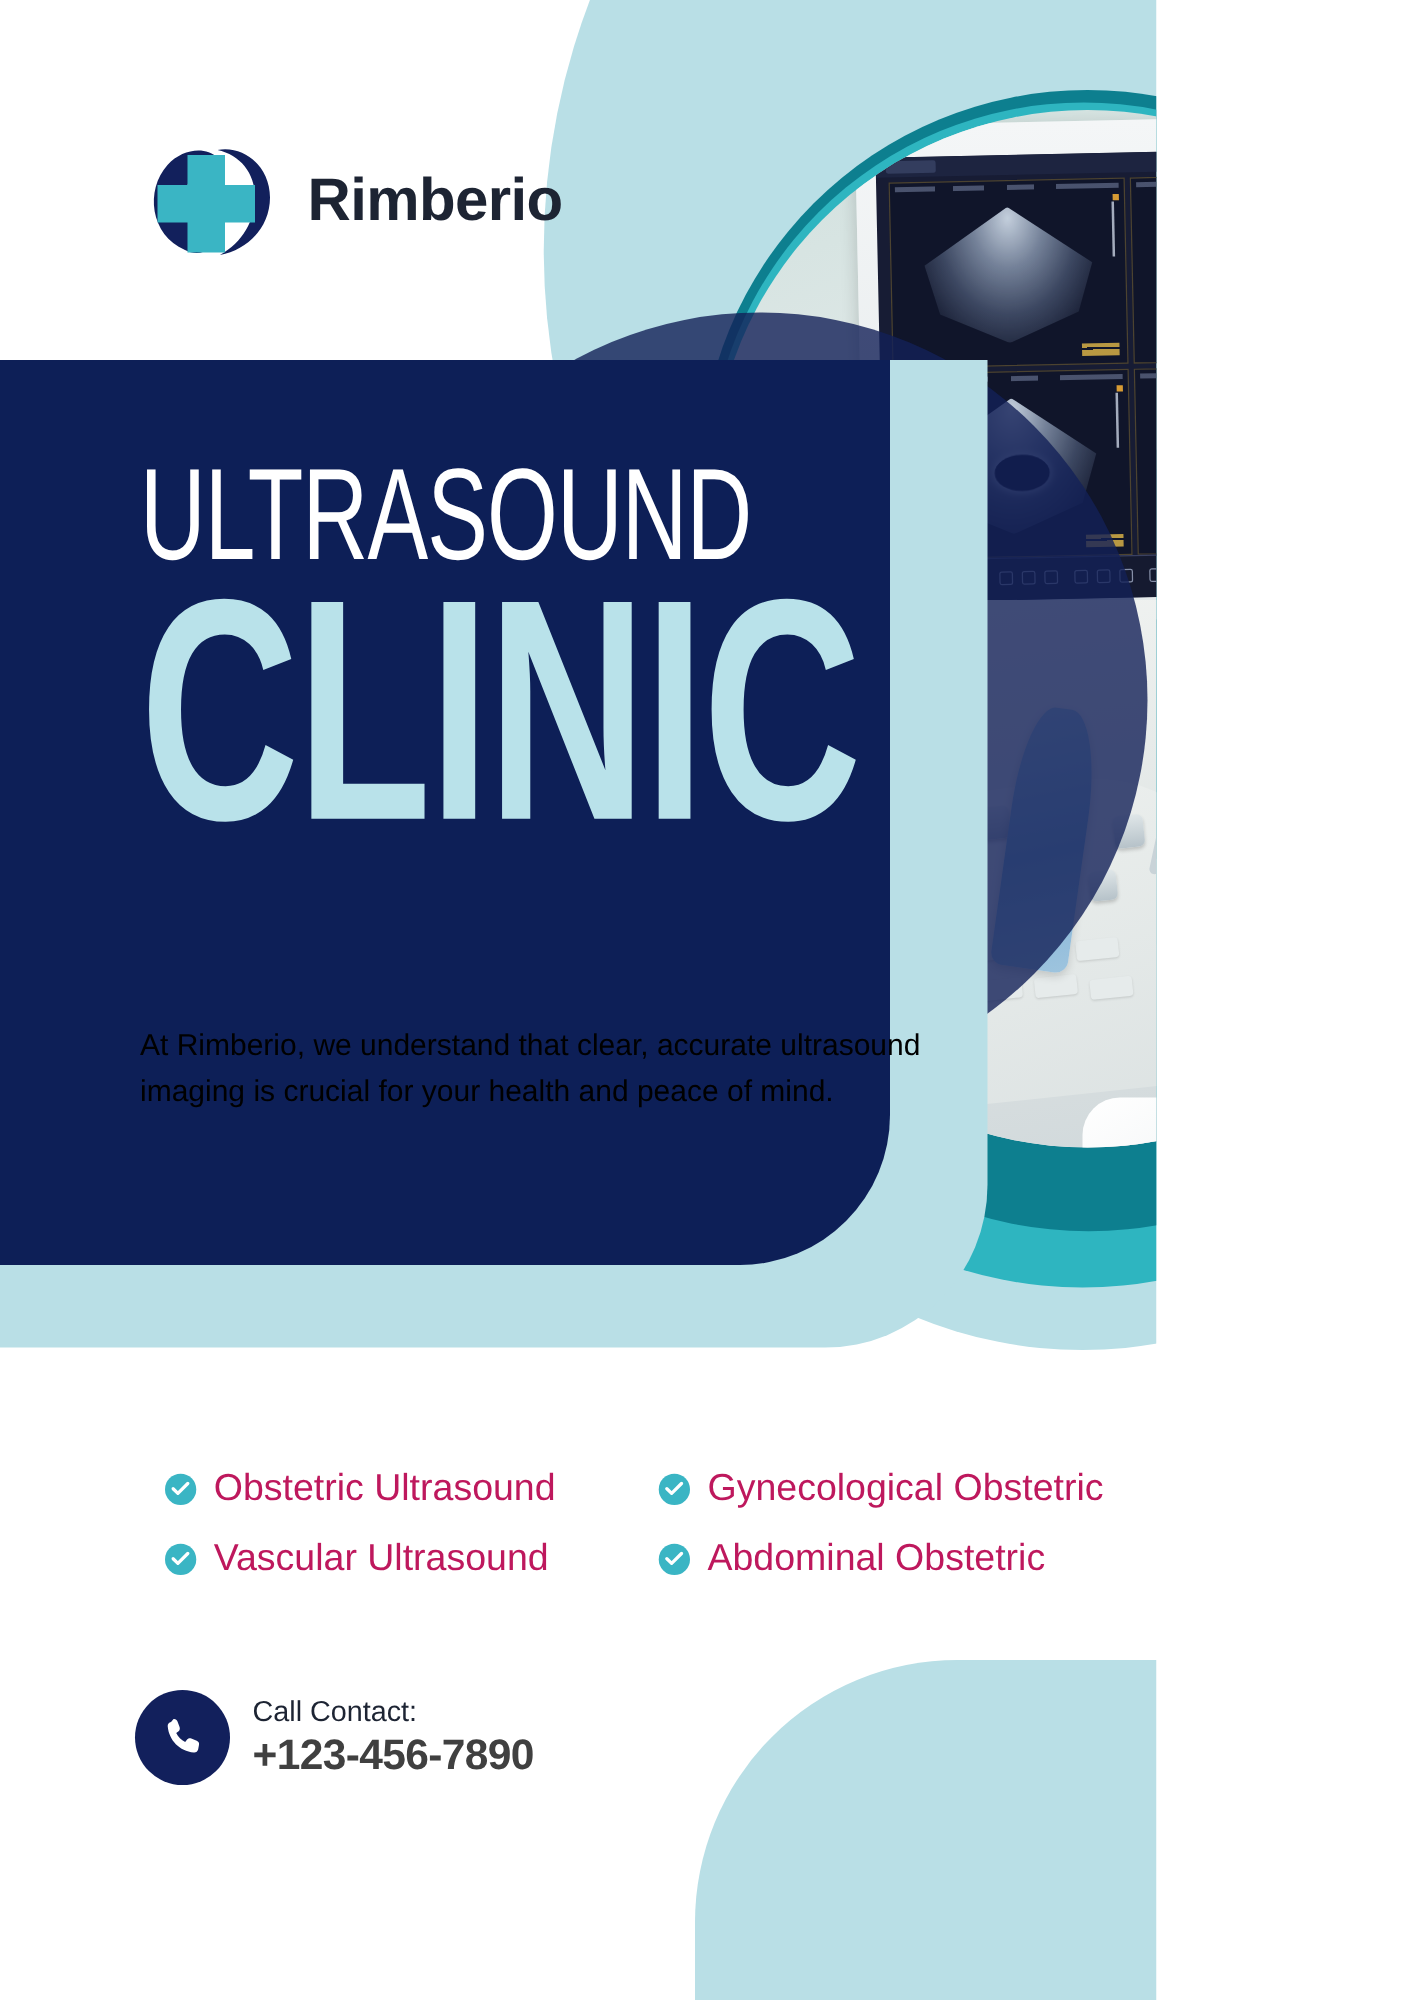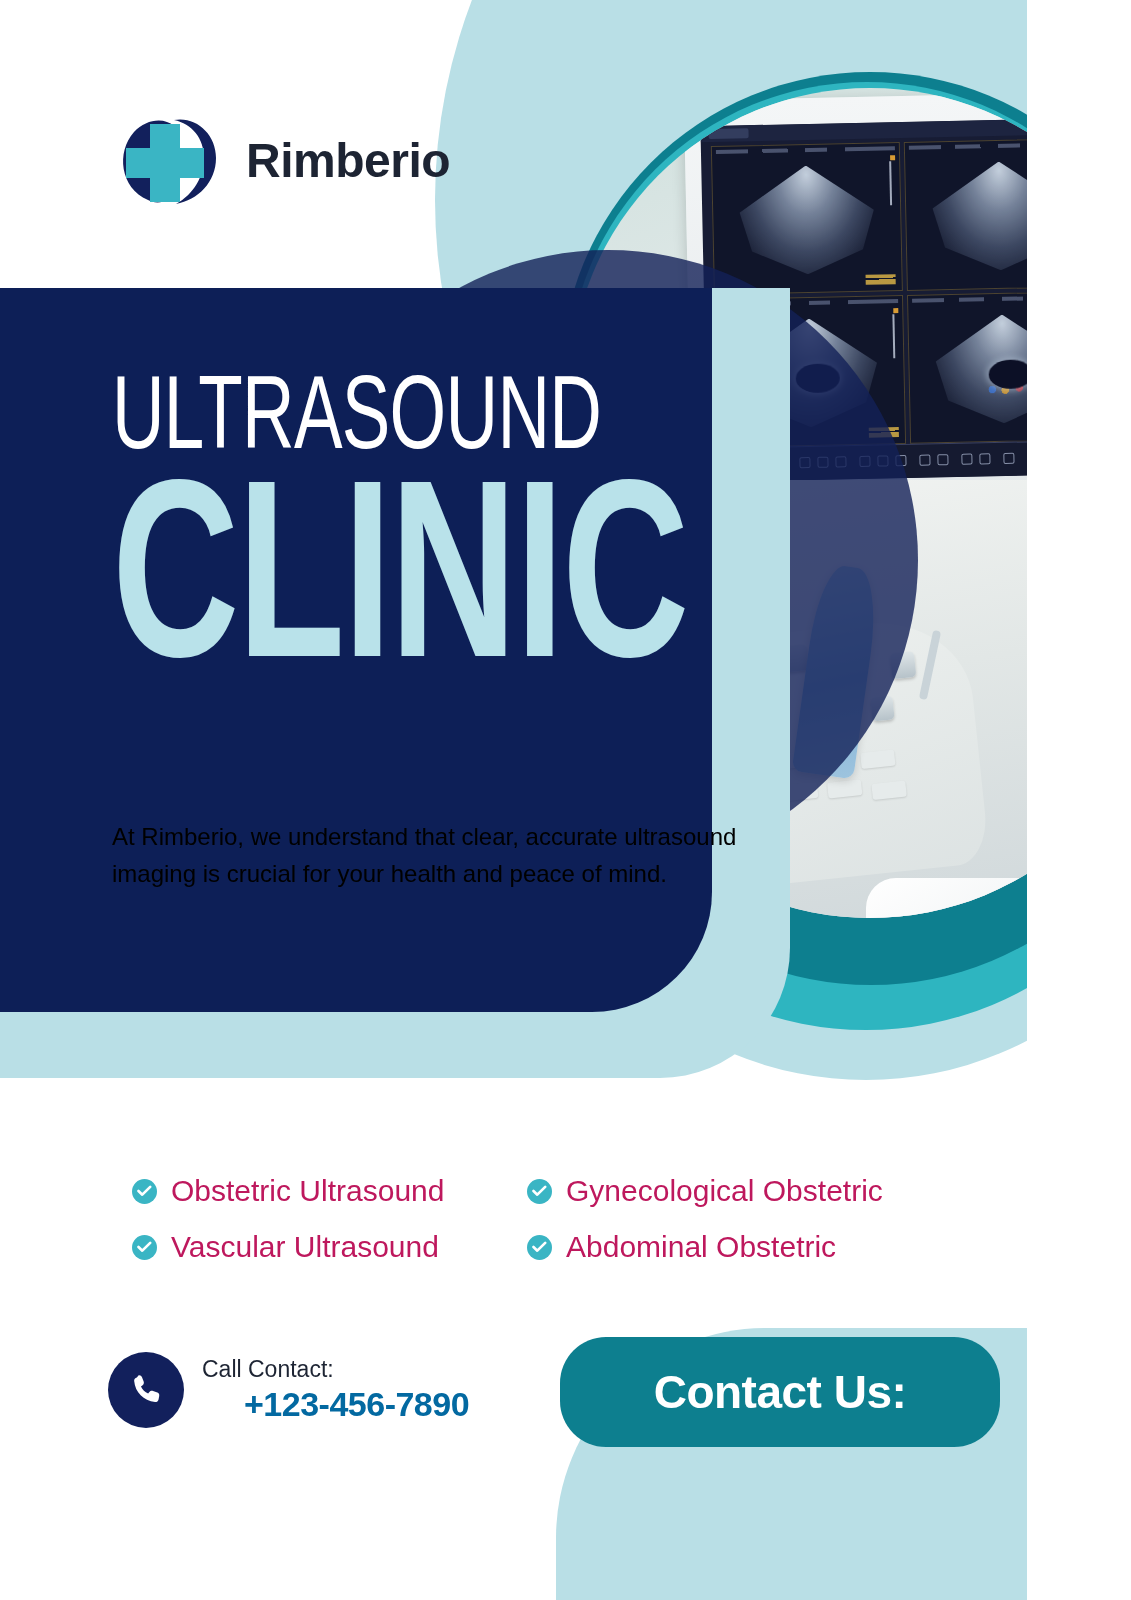--- a/index.html
+++ b/index.html
@@ -7,21 +7,21 @@
   body {
     font-family:"Liberation Sans", sans-serif;
     background:#ffffff;
     position:relative;
     overflow:hidden;
   }
 
   #poster {
     position:absolute;
     inset:0;
-    width:1027px;
+    width:925px;
     height:1600px;
     overflow:hidden;
     background:#ffffff;
   }
 
   
   .shape { position:absolute; }
 
   .bg-teal-light-top {
     left:435px; top:-360px;
@@ -388,24 +388,23 @@
     flex:0 0 auto;
   }
   .call-label {
     font-size:23px;
     color:#1d2433;
     line-height:1.25;
   }
   .call-number {
     font-size:34px;
     font-weight:bold;
-    color:#0369a1;
+    color:#404040;
     letter-spacing:-0.5px;
     line-height:1.2;
-    margin-left:42px;
   }
 
   .contact-btn {
     left:560px; top:1337px;
     width:440px; height:110px;
     background:#0d7f8f;
     border-radius:46px;
     display:flex;
     align-items:center;
     justify-content:center;
@@ -593,17 +592,14 @@
       <svg width="40" height="40" viewBox="0 0 24 24">
         <path d="M7.6 3.2 C8.5 3 9.3 3.5 9.6 4.3 l1 2.6 c0.3 0.8 0.05 1.7-0.62 2.2 l-1 0.75 c0.9 1.9 2.4 3.4 4.3 4.3 l0.75-1 c0.5-0.67 1.4-0.92 2.2-0.62 l2.6 1 c0.8 0.3 1.3 1.1 1.1 2 l-0.4 2.1 c-0.2 1-1.1 1.7-2.1 1.6 C10.6 18.5 5.5 13.4 4.9 6.6 c-0.1-1 0.6-1.9 1.6-2.1 z" fill="#ffffff"></path>
       </svg>
     </span>
     <span>
       <span class="call-label">Call Contact:</span>
       <div class="call-number">+123-456-7890</div>
     </span>
   </div>
 
-  <button class="layer contact-btn">
-    <span class="contact-btn-label">Contact Us:</span>
-  </button>
 
 </div>
 
 </body></html>

